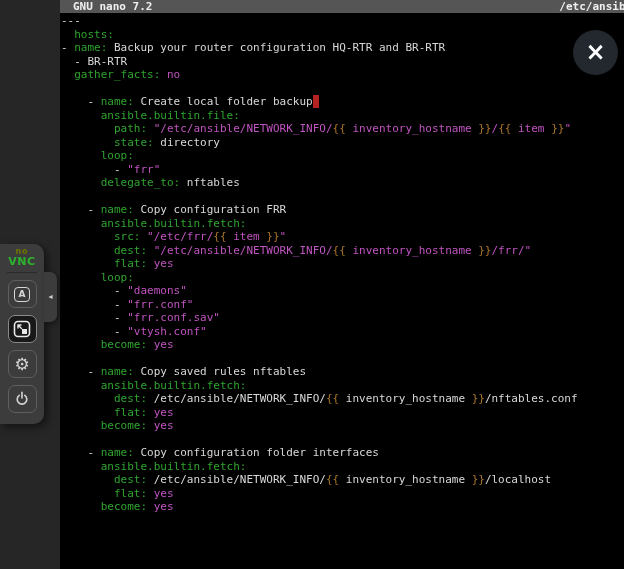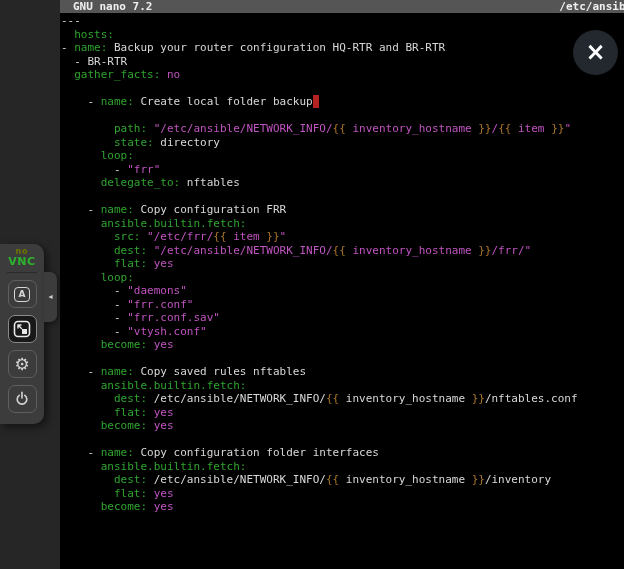--- a/index.html
+++ b/index.html
@@ -67,21 +67,21 @@
     <span class="fpath">/etc/ansible/b</span>
   </div>
   <div class="code">
       <div class="line"><span class="w">---</span></div>
       <div class="line"><span class="w">  </span><span class="g">hosts:</span></div>
       <div class="line"><span class="w">- </span><span class="g">name:</span><span class="w"> Backup your router configuration HQ-RTR and BR-RTR</span></div>
       <div class="line"><span class="w">  - BR-RTR</span></div>
       <div class="line"><span class="w">  </span><span class="g">gather_facts:</span><span class="w"> </span><span class="m">no</span></div>
       <div class="line"> </div>
       <div class="line"><span class="w">    - </span><span class="g">name:</span><span class="w"> Create local folder backup</span><span class="cur"> </span></div>
-      <div class="line"><span class="w">      </span></div>
+      <div class="line"><span class="w">      </span><span class="g">ansible.builtin.file:</span></div>
       <div class="line"><span class="w">        </span><span class="g">path:</span><span class="w"> </span><span class="m">"/etc/ansible/NETWORK_INFO/</span><span class="o">{{</span><span class="m"> inventory_hostname </span><span class="o">}}</span><span class="m">/</span><span class="o">{{</span><span class="m"> item </span><span class="o">}}</span><span class="m">"</span></div>
       <div class="line"><span class="w">        </span><span class="g">state:</span><span class="w"> directory</span></div>
       <div class="line"><span class="w">      </span><span class="g">loop:</span></div>
       <div class="line"><span class="w">        - </span><span class="m">"frr"</span></div>
       <div class="line"><span class="w">      </span><span class="g">delegate_to:</span><span class="w"> nftables</span></div>
       <div class="line"> </div>
       <div class="line"><span class="w">    - </span><span class="g">name:</span><span class="w"> Copy configuration FRR</span></div>
       <div class="line"><span class="w">      </span><span class="g">ansible.builtin.fetch:</span></div>
       <div class="line"><span class="w">        </span><span class="g">src:</span><span class="w"> </span><span class="m">"/etc/frr/</span><span class="o">{{</span><span class="m"> item </span><span class="o">}}</span><span class="m">"</span></div>
       <div class="line"><span class="w">        </span><span class="g">dest:</span><span class="w"> </span><span class="m">"/etc/ansible/NETWORK_INFO/</span><span class="o">{{</span><span class="m"> inventory_hostname </span><span class="o">}}</span><span class="m">/frr/"</span></div>
@@ -94,21 +94,21 @@
       <div class="line"><span class="w">      </span><span class="g">become:</span><span class="w"> </span><span class="m">yes</span></div>
       <div class="line"> </div>
       <div class="line"><span class="w">    - </span><span class="g">name:</span><span class="w"> Copy saved rules nftables</span></div>
       <div class="line"><span class="w">      </span><span class="g">ansible.builtin.fetch:</span></div>
       <div class="line"><span class="w">        </span><span class="g">dest:</span><span class="w"> /etc/ansible/NETWORK_INFO/</span><span class="o">{{</span><span class="w"> inventory_hostname </span><span class="o">}}</span><span class="w">/nftables.conf</span></div>
       <div class="line"><span class="w">        </span><span class="g">flat:</span><span class="w"> </span><span class="m">yes</span></div>
       <div class="line"><span class="w">      </span><span class="g">become:</span><span class="w"> </span><span class="m">yes</span></div>
       <div class="line"> </div>
       <div class="line"><span class="w">    - </span><span class="g">name:</span><span class="w"> Copy configuration folder interfaces</span></div>
       <div class="line"><span class="w">      </span><span class="g">ansible.builtin.fetch:</span></div>
-      <div class="line"><span class="w">        </span><span class="g">dest:</span><span class="w"> /etc/ansible/NETWORK_INFO/</span><span class="o">{{</span><span class="w"> inventory_hostname </span><span class="o">}}</span><span class="w">/inventory</span></div>
+      <div class="line"><span class="w">        </span><span class="g">dest:</span><span class="w"> /etc/ansible/NETWORK_INFO/</span><span class="o">{{</span><span class="w"> inventory_hostname </span><span class="o">}}</span><span class="w">/localhost</span></div>
       <div class="line"><span class="w">        </span><span class="g">flat:</span><span class="w"> </span><span class="m">yes</span></div>
       <div class="line"><span class="w">      </span><span class="g">become:</span><span class="w"> </span><span class="m">yes</span></div>
     </div>
 </div>
 
 <button class="close-btn">
   <span>×</span>
 </button>
 
 <div class="vnc-panel">

